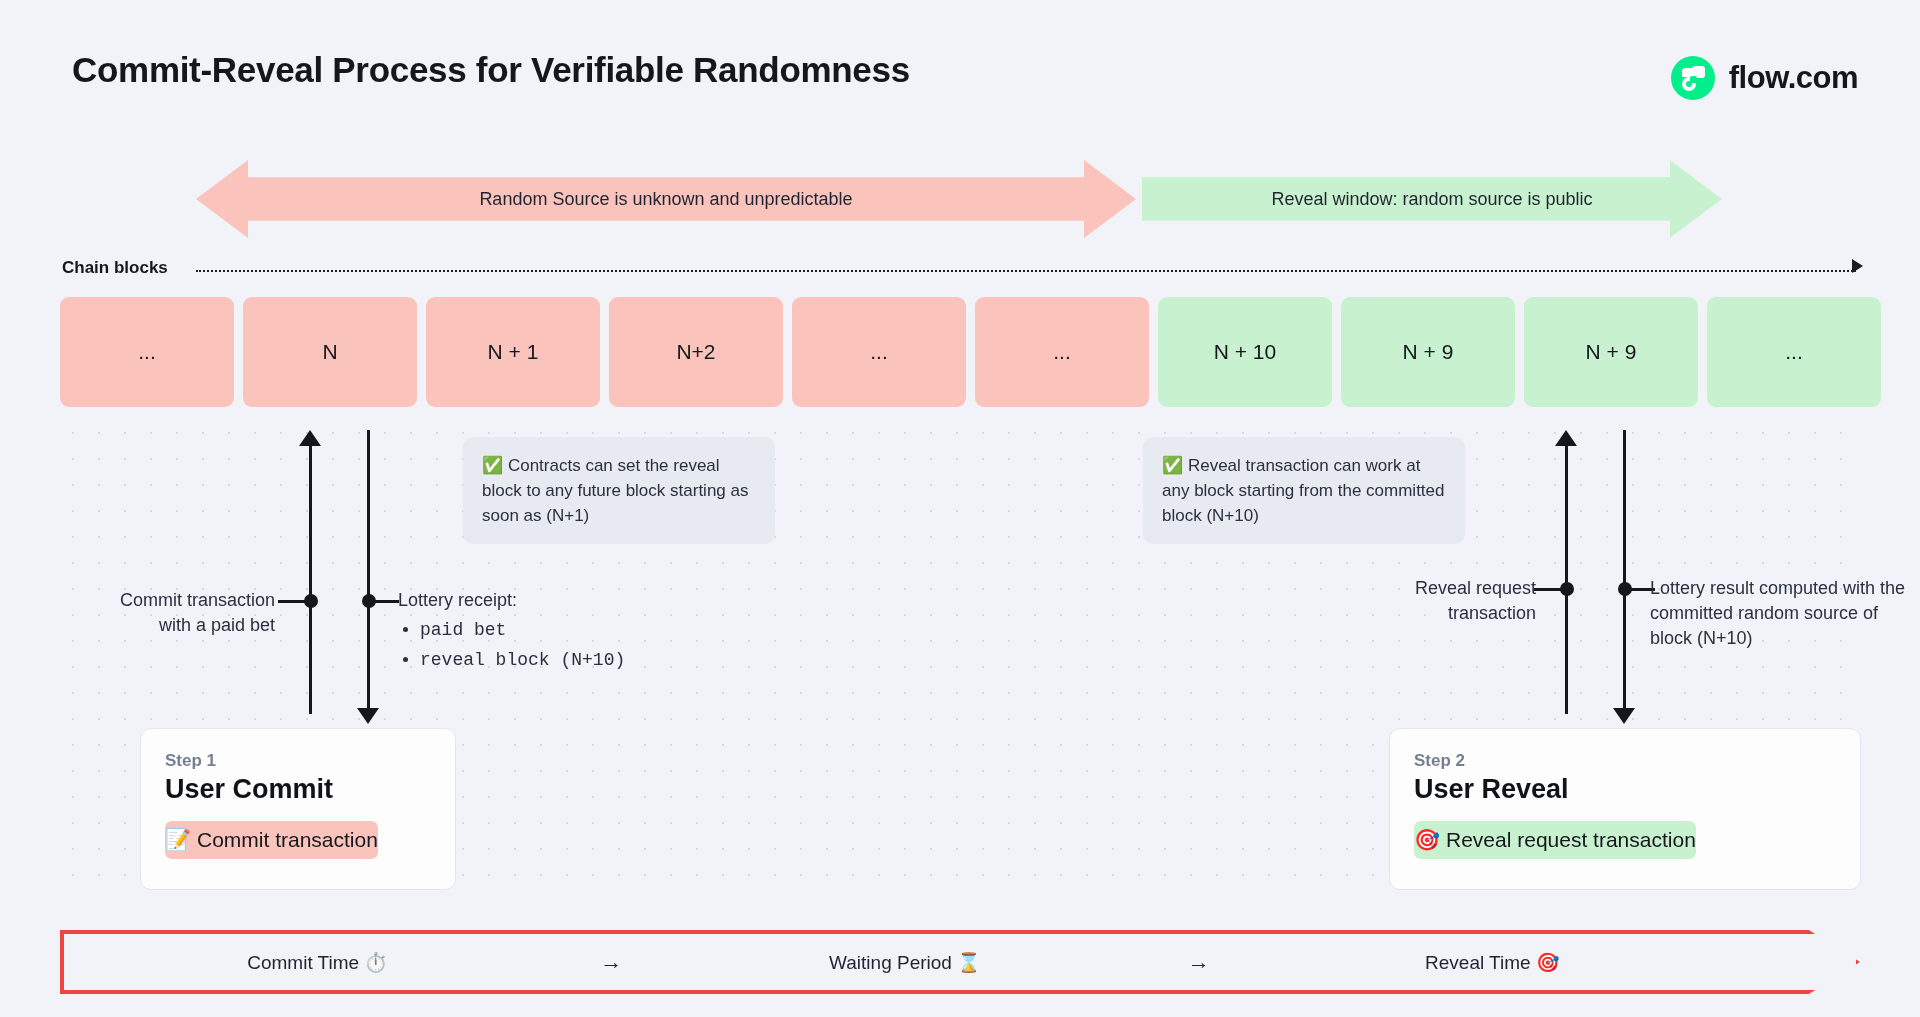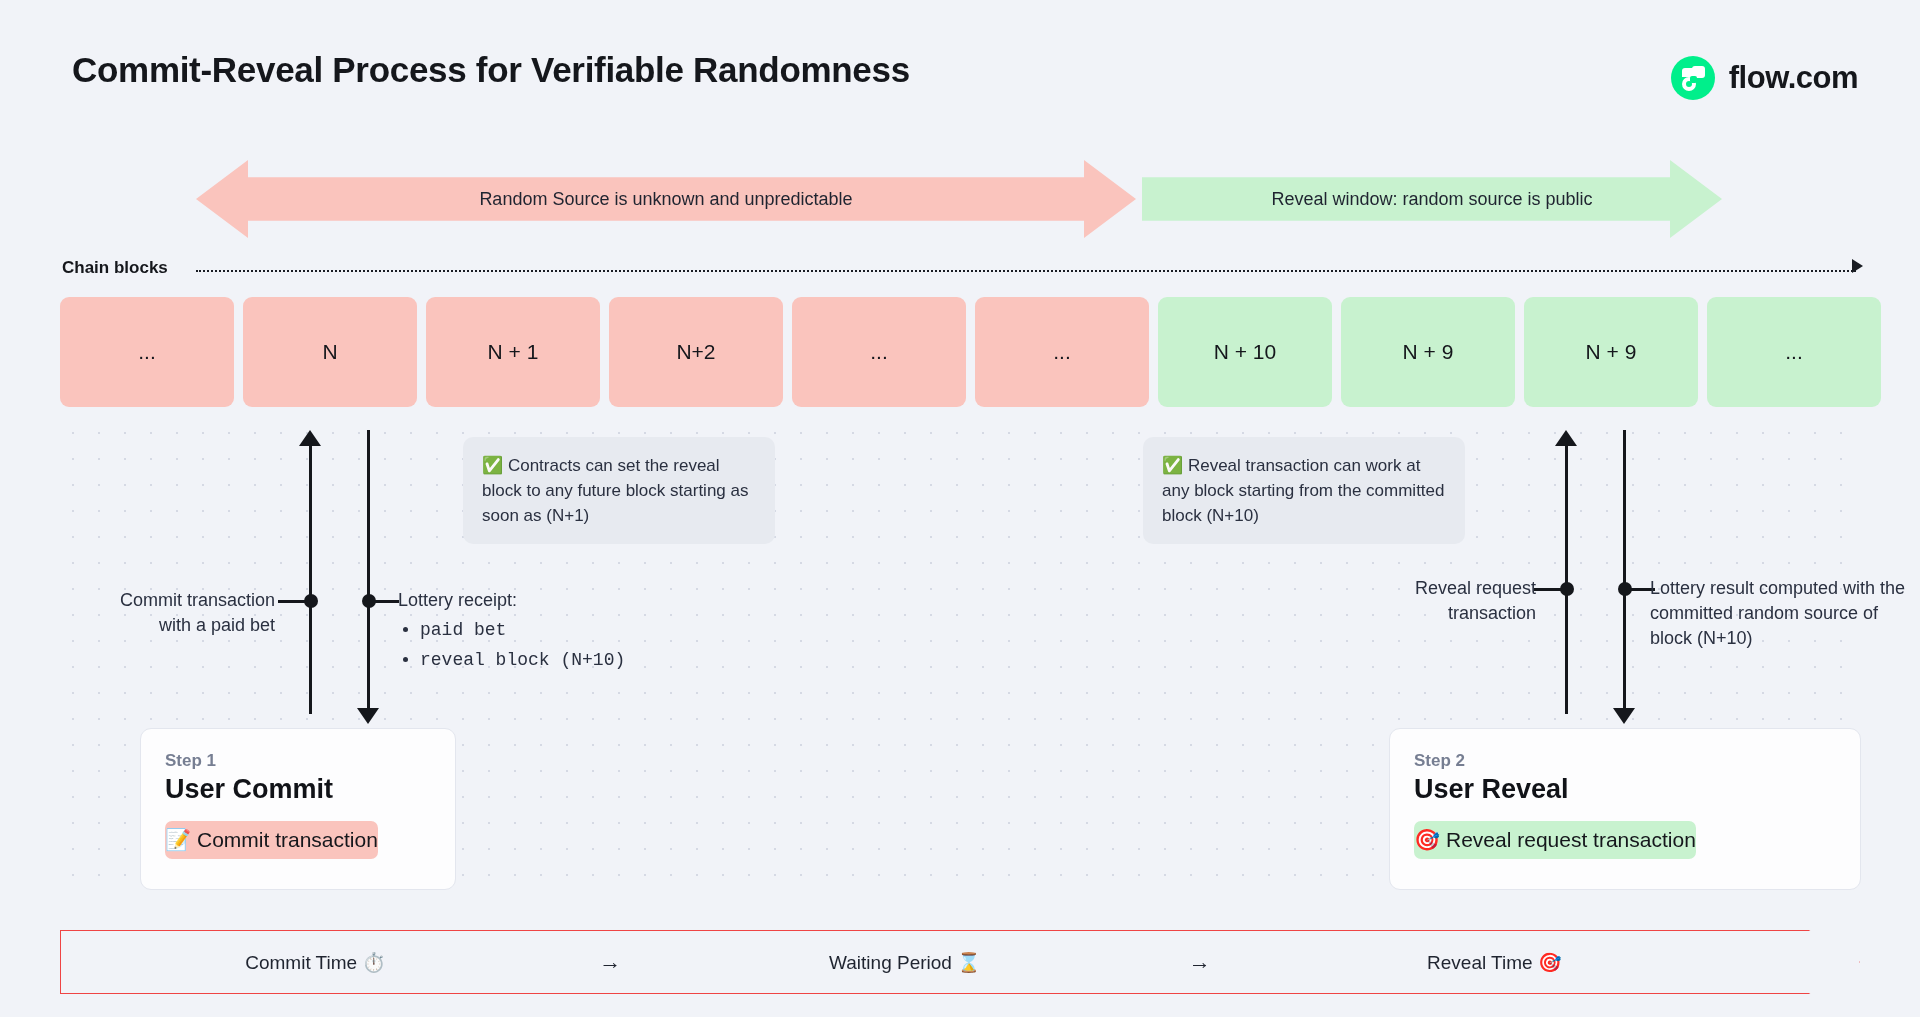--- a/index.html
+++ b/index.html
@@ -165,21 +165,21 @@
   .chip {
     display: inline-block; margin-top: 16px; padding: 7px 0;
     border-radius: 7px; font-size: 21px; color: #15171c; white-space: nowrap;
   }
   .chip.pink  { background: #fac4bd; }
   .chip.green { background: #c8f2cf; }
 
   
   .timeline {
     position: absolute; left: 60px; top: 930px; width: 1800px; height: 64px;
-    background: #f1f3f8; border: 1px solid #ef4444;
+    background: #f1f3f8; border: 4px solid #ef4444;
     clip-path: polygon(0 0, calc(100% - 96px) 0, calc(100% - 96px) -28px,
                        100% 50%, calc(100% - 96px) calc(100% + 28px),
                        calc(100% - 96px) 100%, 0 100%);
     display: flex; align-items: center;
   }
   .tl-seg {
     flex: 1; text-align: center; font-size: 19px; color: #1f2430;
   }
   .tl-arrow { width: 80px; text-align: center; font-size: 22px; color: #1f2430; }
   .tl-tail { width: 110px; }

